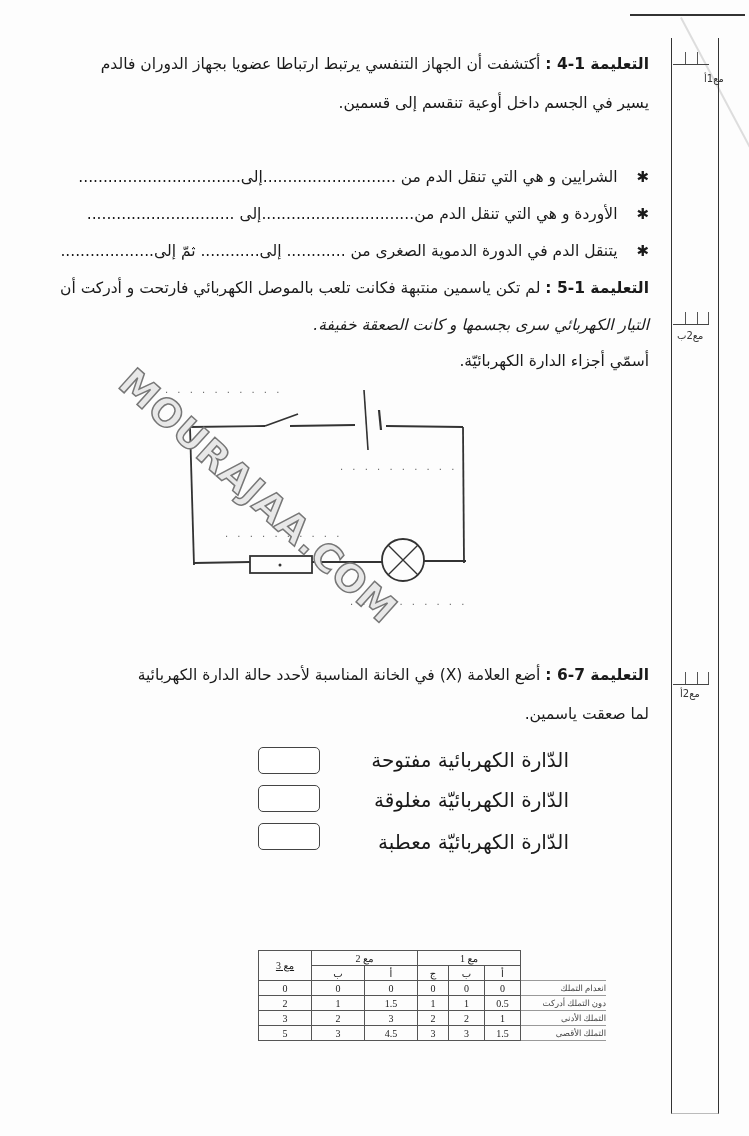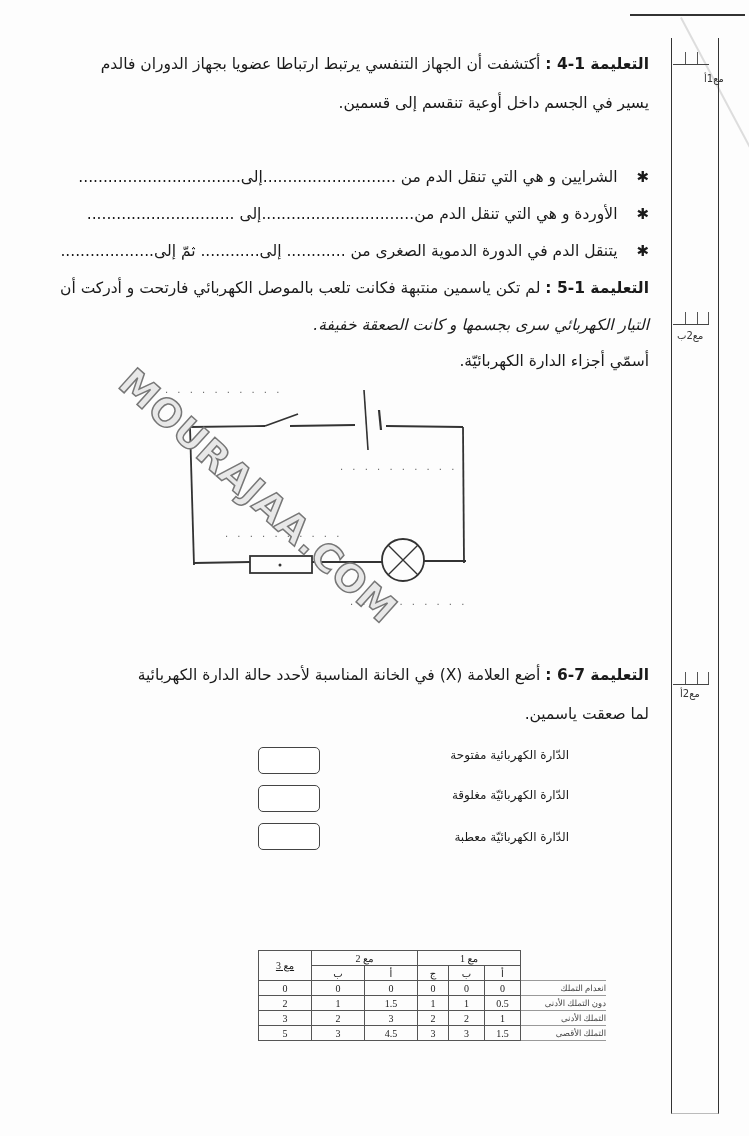--- a/index.html
+++ b/index.html
@@ -18,21 +18,21 @@
     .line { position: absolute; right: 100px; font-size: 15.5px; white-space: nowrap; direction: rtl; }
     .bold { font-weight: bold; }
     .star { margin-left: 14px; font-size: 15px; }
     .watermark {
       position: absolute; left: 140px; top: 360px; font-size: 38px; font-weight: bold;
       color: #e8e8e8; -webkit-text-stroke: 1.5px #777; transform: rotate(42deg);
       transform-origin: left top; letter-spacing: 1px; font-family: "DejaVu Sans", sans-serif;
     }
     .dots { position: absolute; font-size: 10px; letter-spacing: 3px; color: #666; }
     .chk { position: absolute; left: 258px; width: 60px; height: 25px; border: 1.2px solid #444; border-radius: 5px; background: #fff; }
-    .opt { position: absolute; right: 180px; font-size: 12px; direction: rtl; white-space: nowrap; }
+    .opt { position: absolute; right: 180px; font-size: 20px; direction: rtl; white-space: nowrap; }
     table.grid { position: absolute; left: 258px; top: 950px; border-collapse: collapse; font-size: 10px; font-family: "Liberation Serif", serif; }
     table.grid td { border: 1px solid #555; text-align: center; height: 14px; padding: 0; }
     table.grid td.rh { border: none; border-bottom: 1px solid #999; text-align: right; width: 85px; font-size: 8.5px; direction: rtl; color: #444; }
   </style>
 </head>
 <body>
 
 <div class="abs topline"></div>
 <div class="abs diag"></div>
 
@@ -150,21 +150,21 @@
     <td>0</td>
     <td class="rh">انعدام التملك</td>
   </tr>
   <tr>
     <td>2</td>
     <td>1</td>
     <td>1.5</td>
     <td>1</td>
     <td>1</td>
     <td>0.5</td>
-    <td class="rh">دون التملك الأدنى</td>
+    <td class="rh">دون التملك أدركت</td>
   </tr>
   <tr>
     <td>3</td>
     <td>2</td>
     <td>3</td>
     <td>2</td>
     <td>2</td>
     <td>1</td>
     <td class="rh">التملك الأدنى</td>
   </tr>

